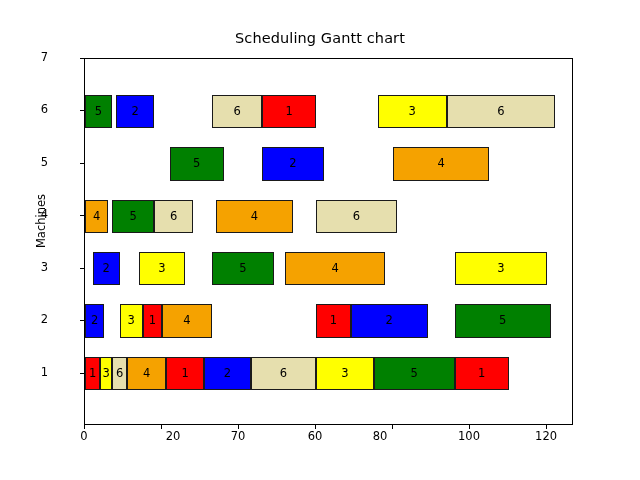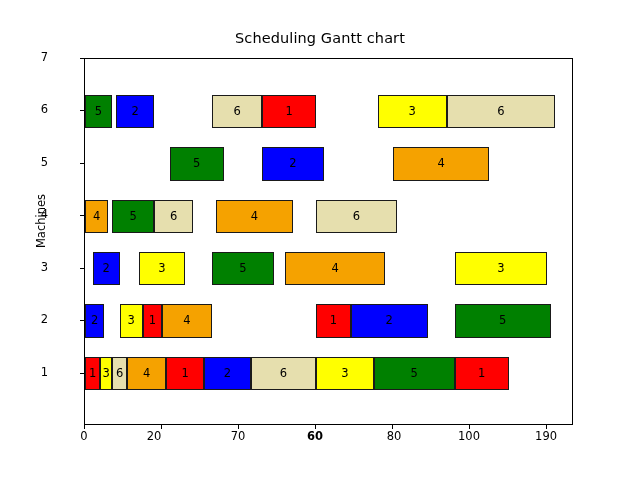--- a/index.html
+++ b/index.html
@@ -140,31 +140,31 @@
       <div class="y-tick-label" style="top: 154.857px;">5</div>
       <div class="y-tick-mark" style="top: 162.857px;"></div>
       <div class="y-tick-label" style="top: 102.429px;">6</div>
       <div class="y-tick-mark" style="top: 110.429px;"></div>
       <div class="y-tick-label" style="top: 50px;">7</div>
       <div class="y-tick-mark" style="top: 58px;"></div>
     </div>
   <div id="x-ticks">
       <div class="x-tick-label" style="left: 84px;">0</div>
       <div class="x-tick-mark" style="left: 84px;"></div>
-      <div class="x-tick-label" style="left: 154px;">20</div>
+      <div class="x-tick-label" style="left: 173px;">20</div>
       <div class="x-tick-mark" style="left: 161.008px;"></div>
       <div class="x-tick-label" style="left: 238.016px;">70</div>
       <div class="x-tick-mark" style="left: 238.016px;"></div>
-      <div class="x-tick-label" style="left: 315.024px; font-weight: bold;">60</div>
+      <div class="x-tick-label" style="left: 315.024px;">60</div>
       <div class="x-tick-mark" style="left: 315.024px;"></div>
-      <div class="x-tick-label" style="left: 394px;">80</div>
+      <div class="x-tick-label" style="left: 380px;">80</div>
       <div class="x-tick-mark" style="left: 392.031px;"></div>
       <div class="x-tick-label" style="left: 469.039px;">100</div>
       <div class="x-tick-mark" style="left: 469.039px;"></div>
-      <div class="x-tick-label" style="left: 546.047px;">190</div>
+      <div class="x-tick-label" style="left: 546.047px;">120</div>
       <div class="x-tick-mark" style="left: 546.047px;"></div>
     </div>
 
   <div id="plot-area">
     <div id="bars-layer">
         <div class="gantt-bar" style="left: 0px; top: 297.794px; width: 15.4016px; height: 33.5543px; background: rgb(255, 0, 0);">
           <span class="bar-label">1</span>
         </div>
         <div class="gantt-bar" style="left: 15.4016px; top: 297.794px; width: 11.5512px; height: 33.5543px; background: rgb(255, 255, 0);">
           <span class="bar-label">3</span>

